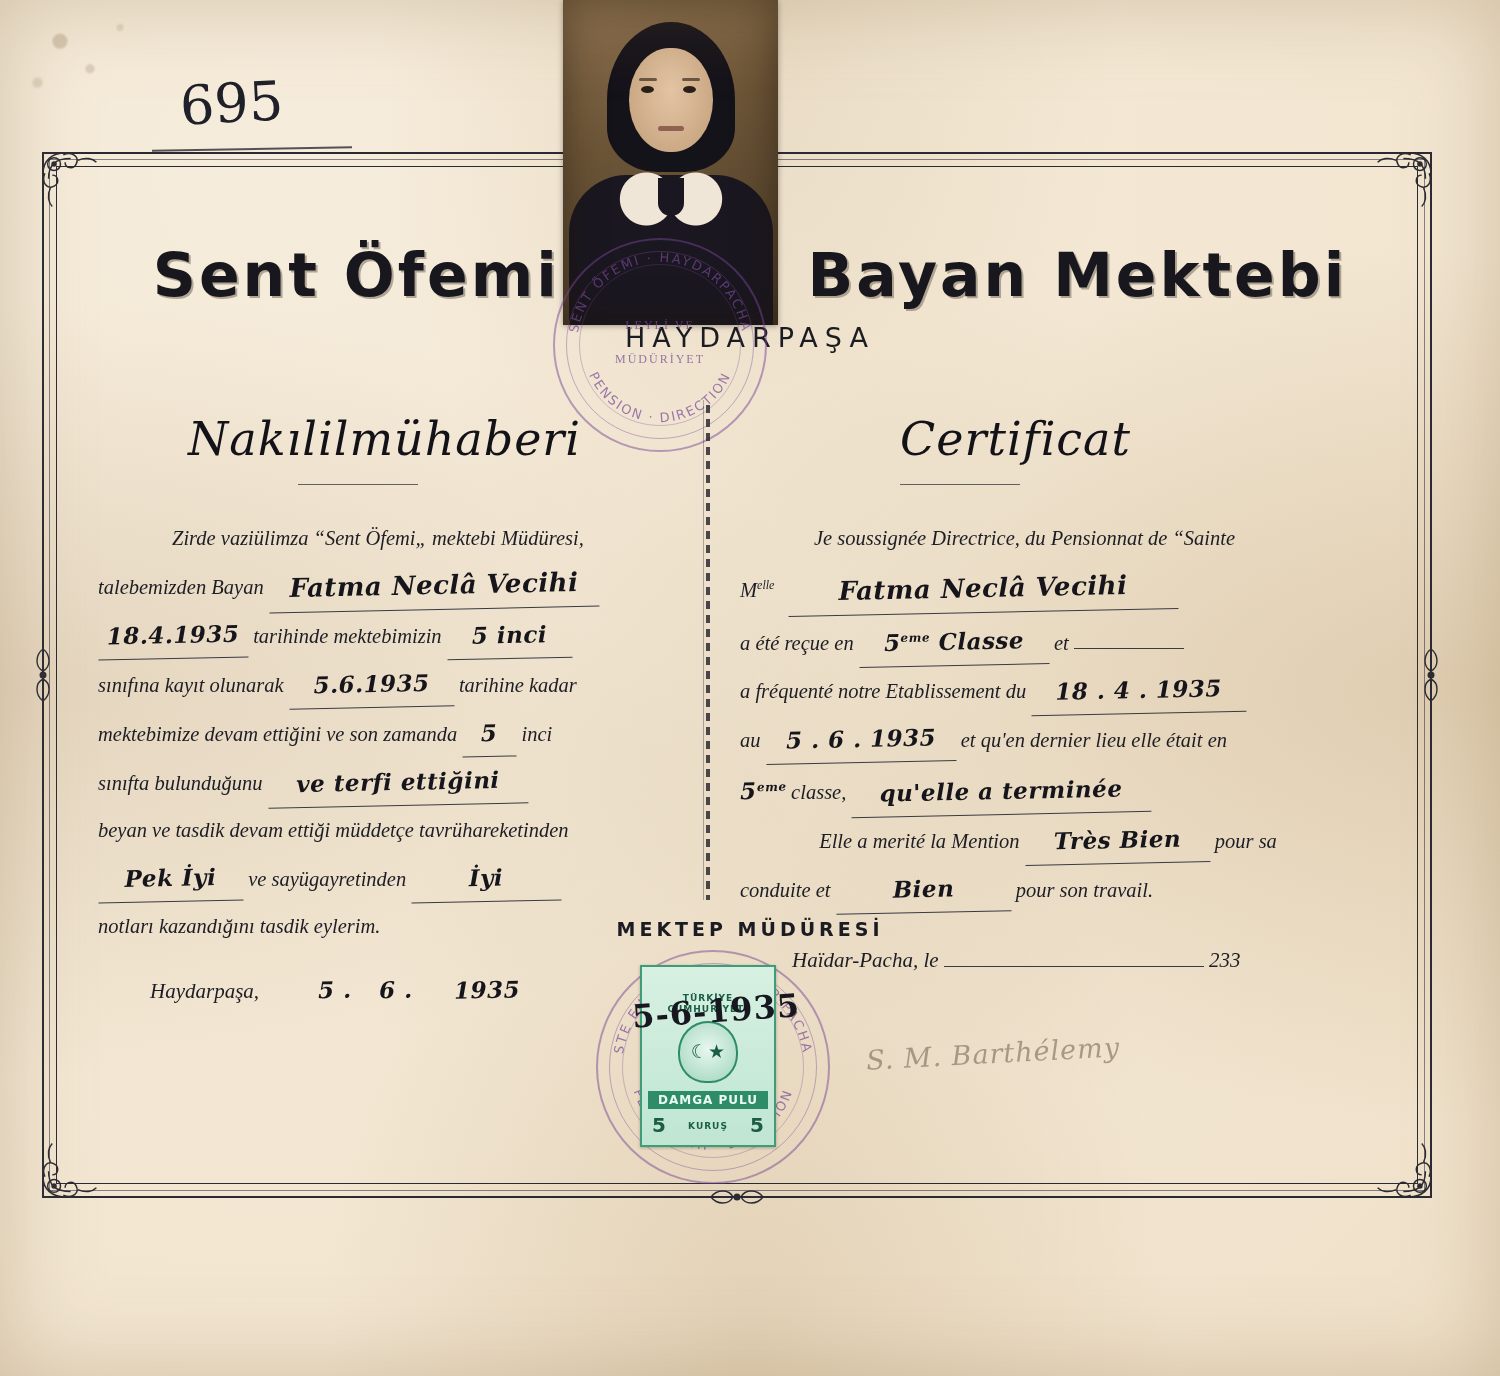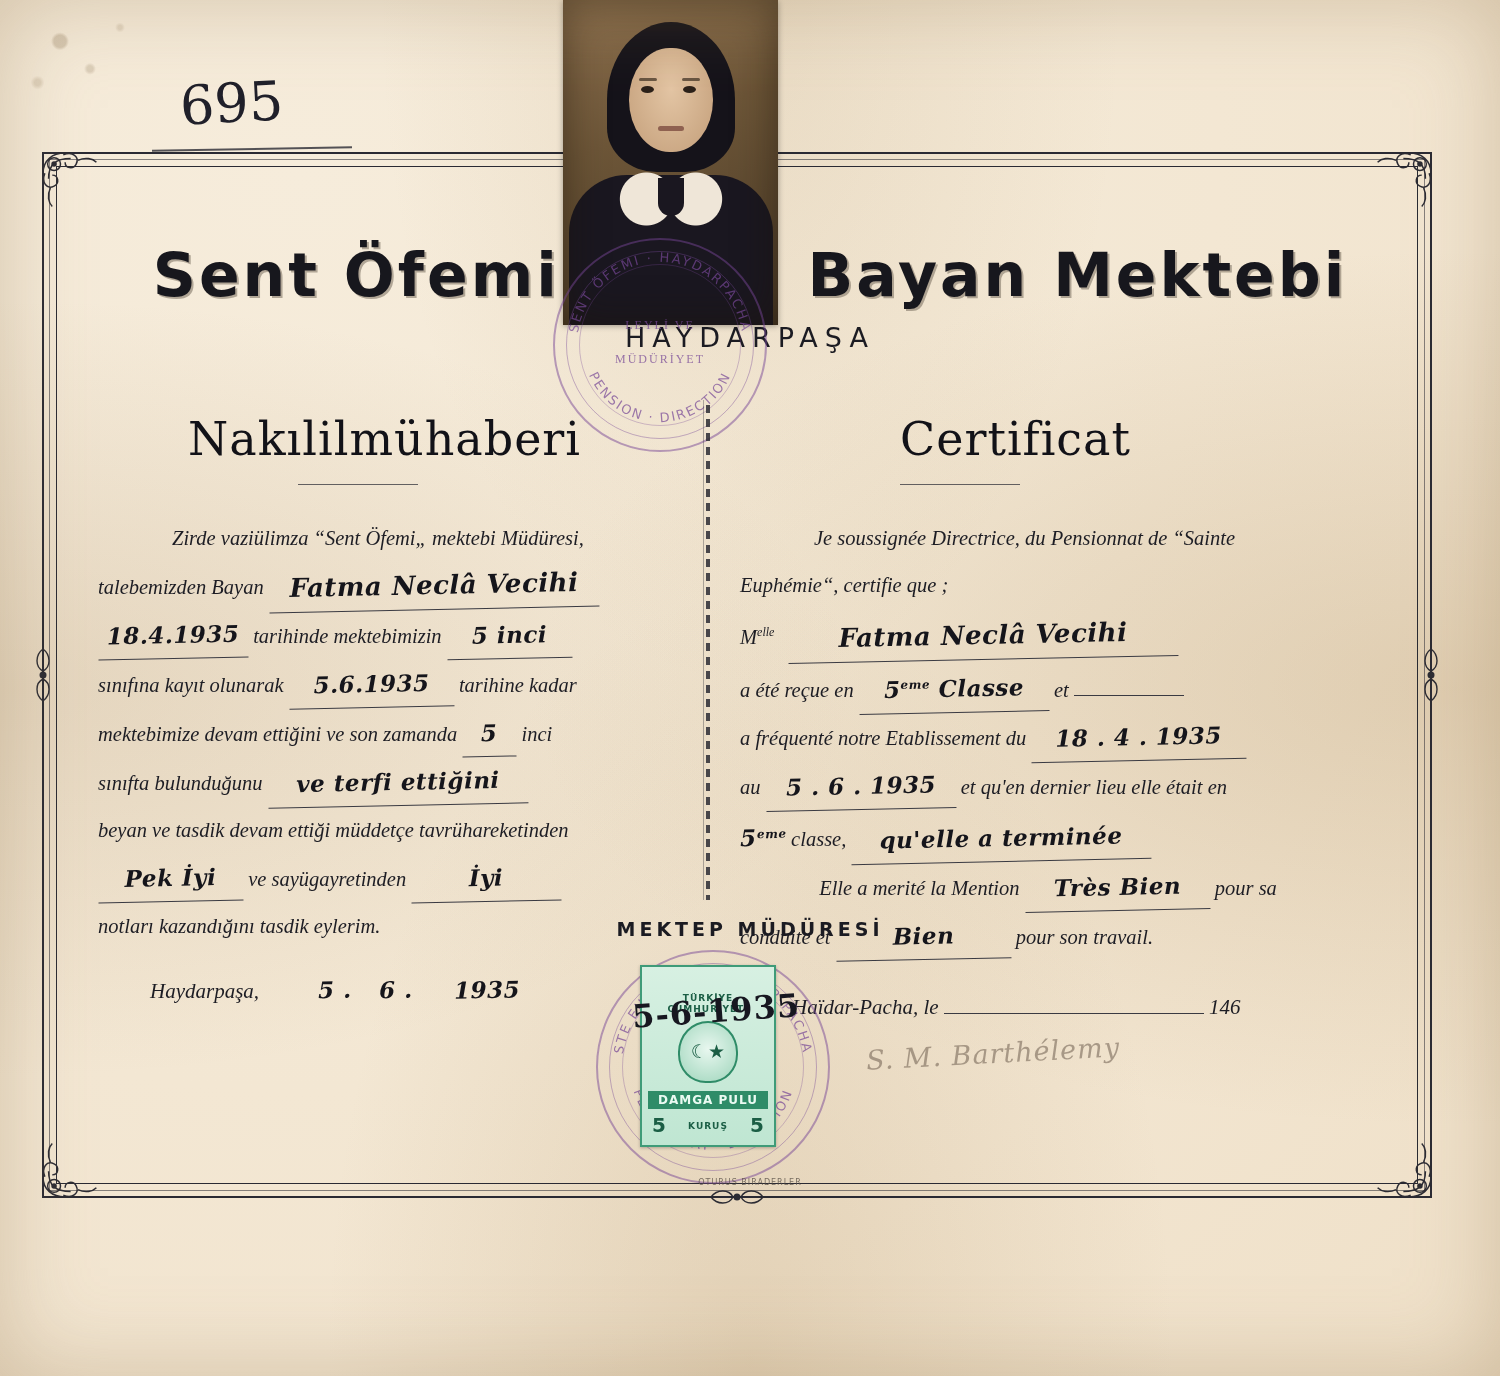--- a/index.html
+++ b/index.html
@@ -230,20 +230,21 @@
   
   .col {
     position: absolute;
     top: 412px;
   }
   .col-left { left: 98px; width: 590px; }
   .col-right { left: 740px; width: 580px; }
 
   .script-head {
     font-family: "DejaVu Serif", serif;
+    font-style: italic;
     font-size: 46px;
     color: #121218;
     letter-spacing: 1px;
   }
   .col-left .script-head { margin-left: 90px; }
   .col-right .script-head { margin-left: 160px; }
   .head-rule {
     width: 120px;
     height: 1px;
     background: #33333b;
@@ -680,21 +681,20 @@
       <span class="hw hw-md" style="margin-left:36px">1935</span>
     </div>
   </div>
 
   <div class="col col-right">
     <div class="script-head">Certificat</div>
     <div class="head-rule" style="margin-left:160px"></div>
 
     <div class="body-text">
       <p><span class="indent"></span><span>Je soussignée Directrice, du Pensionnat de  “Sainte</span></p>
-      <p><span>Euphémie“, certifie que ;</span></p>
       <p>
         <span>M</span><span class="sup">elle</span>
         <span class="hw hw-lg u-line" style="width:390px;margin-left:8px">Fatma Neclâ Vecihi</span>
       </p>
       <p>
         <span>a été reçue en</span>
         <span class="hw hw-md u-line" style="width:190px">
           <span>5</span><span class="sup">eme</span>
           <span>Classe</span>
         </span>
@@ -724,21 +724,21 @@
       <p>
         <span>conduite et</span>
         <span class="hw hw-md u-line" style="width:175px">Bien</span>
         <span>pour son travail.</span>
       </p>
     </div>
 
     <div class="sign-line">
       <span>Haïdar-Pacha, le</span>
       <span class="fill" style="width:260px"></span>
-      <span>146</span>
+      <span>233</span>
     </div>
   </div>
 
   <div class="footer-label">MEKTEP MÜDÜRESİ</div>
 
   <div class="ink-stamp stamp-bottom">
     <div class="inner-ring"></div>
     <div class="inner-ring2"></div>
     <svg class="arc-text" viewBox="0 0 230 230">
       <defs>
@@ -758,16 +758,15 @@
     <div class="crest"></div>
     <div class="rs-band">DAMGA PULU</div>
     <div class="rs-val l">5</div>
     <div class="rs-val r">5</div>
     <div class="rs-unit">KURUŞ</div>
   </div>
 
   <div class="stamp-date">5-6-1935</div>
   <div class="signature">S. M. Barthélemy</div>
 
-  <div class="printer-mark">OTURUS BIRADERLER</div>
 
   <div class="edge-shadow"></div>
 </div>
 
 </body></html>

